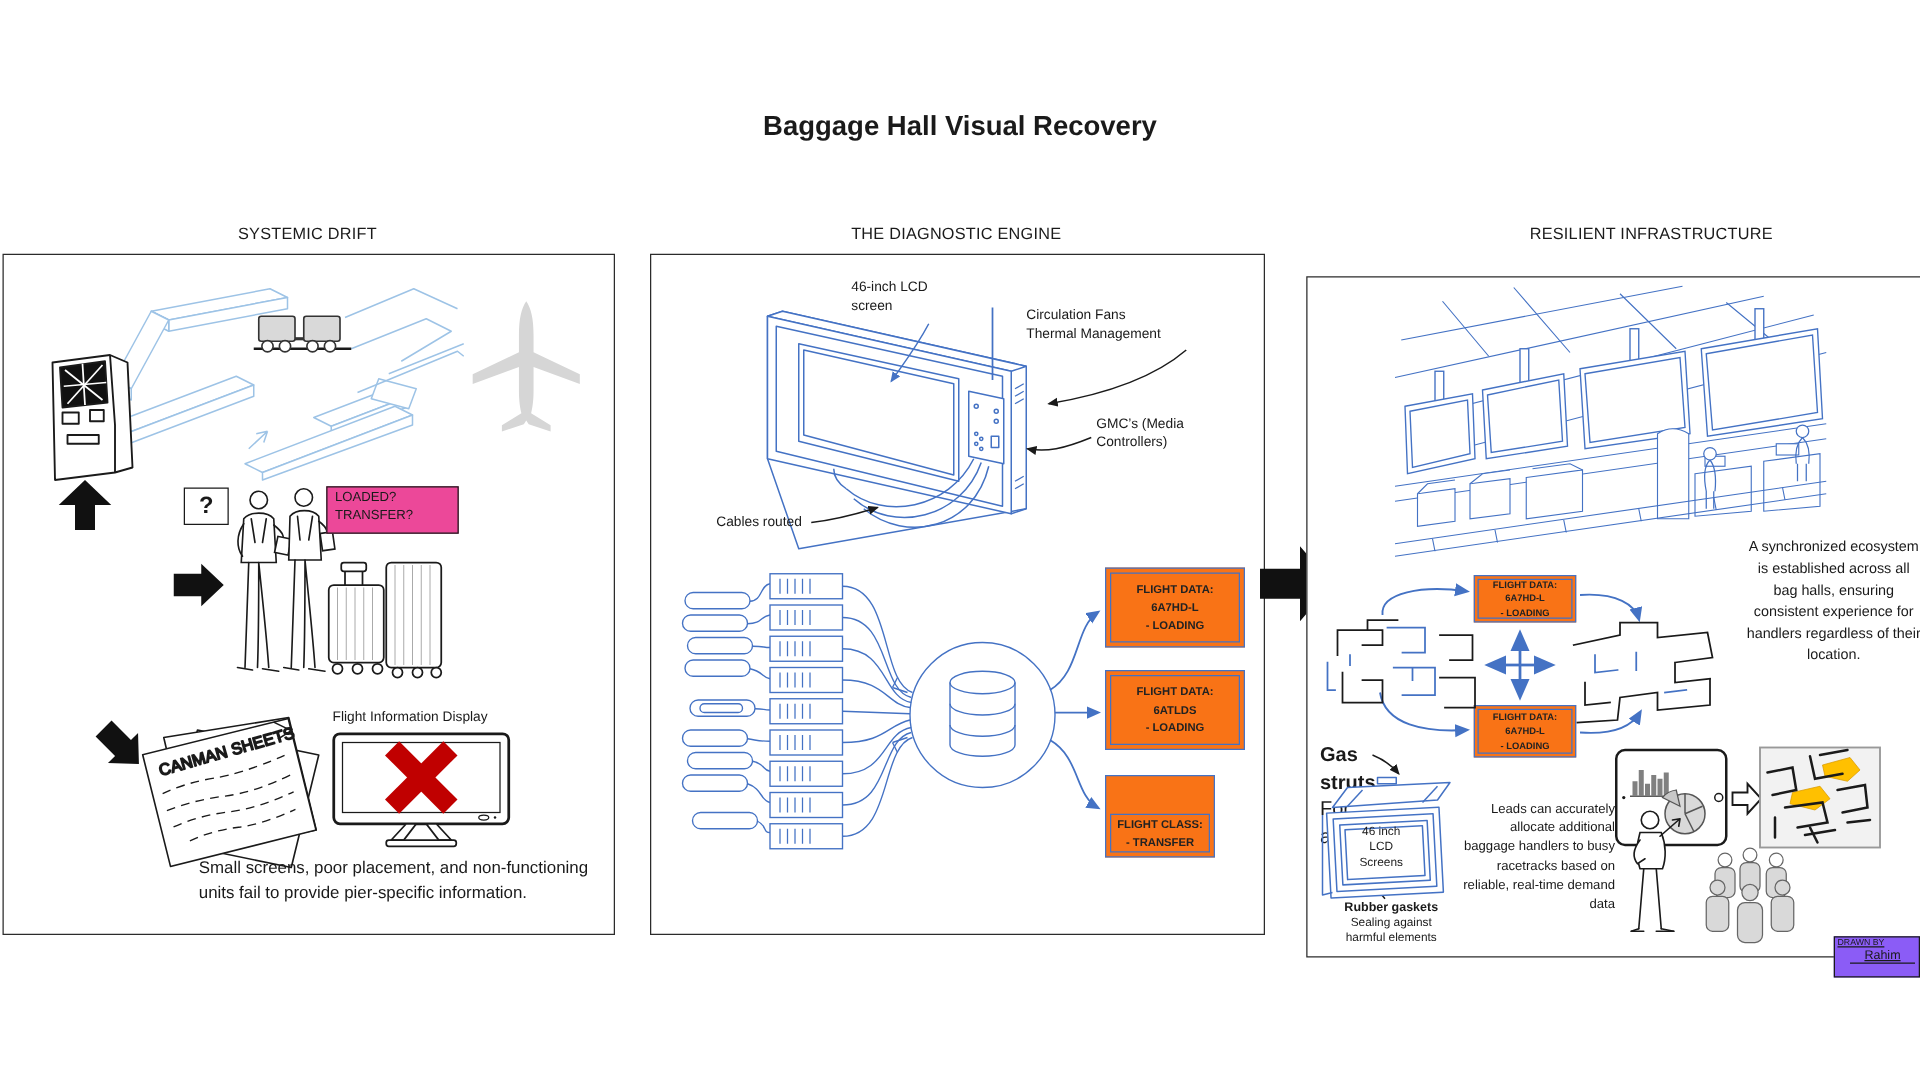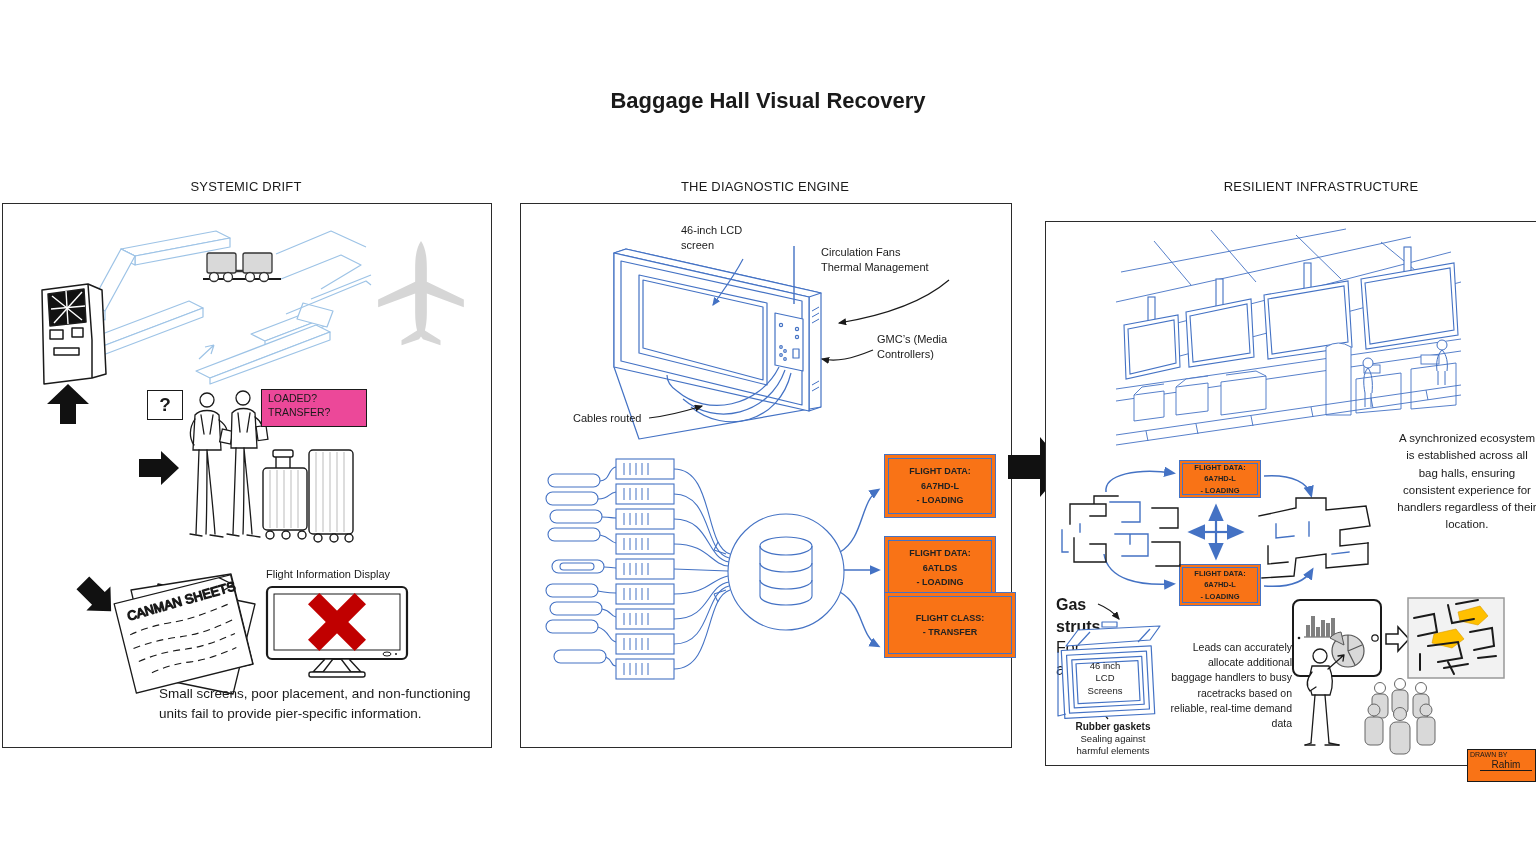--- a/index.html
+++ b/index.html
@@ -11,21 +11,21 @@
   .panel-head{top:179px;text-align:center;font-size:13px;font-weight:400;letter-spacing:.2px;}
   .panel{top:203px;height:543px;border:1.6px solid #2b2b2b;background:#fff;}
   .flight-box{display:flex;border:1.6px solid #4472C4;background:#f97316;padding:3px;box-sizing:border-box;}
   .fb-inner{flex:1;border:1px solid #4472C4;display:flex;align-items:center;justify-content:center;
             text-align:center;font-weight:700;color:#222;}
   .fb-mid{font-size:9px;line-height:1.6;}
   .fb-sm{font-size:7.5px;line-height:1.5;}
   .lbl{font-size:11px;line-height:1.35;text-align:left;}
   .body-txt{font-size:12.5px;line-height:1.45;text-align:center;}
   .caption{font-size:13.5px;line-height:1.5;}
-  .credit-box{border:1.2px solid #1a1a1a;background:#f97316;}
+  .credit-box{border:1.2px solid #1a1a1a;background:#8b5cf6;text-decoration:underline;}
   .credit-label{font-size:7px;padding:1px 0 0 2px;}
   .credit-name{font-size:10px;text-align:center;border-bottom:1px solid #1a1a1a;margin:1px 3px 1px 12px;}
   svg{display:block;overflow:visible;}
 </style>
 </head>
 <body>
 
 <div class="abs main-title">Baggage Hall Visual Recovery</div>
 
 <div class="abs panel-head" style="left:2px;width:488px;">SYSTEMIC DRIFT</div>
@@ -337,21 +337,21 @@
   <div class="abs flight-box" style="left:363px;top:250px;width:112px;height:64px;">
     <div class="fb-inner fb-mid pre">FLIGHT DATA:
 6A7HD-L
 - LOADING</div>
   </div>
   <div class="abs flight-box" style="left:363px;top:332px;width:112px;height:64px;">
     <div class="fb-inner fb-mid pre">FLIGHT DATA:
 6ATLDS
 - LOADING</div>
   </div>
-  <div class="abs flight-box" style="left:363px;top:388px;width:132px;height:66px;">
+  <div class="abs flight-box" style="left:363px;top:416px;width:88px;height:66px;align-items:flex-end;">
     <div class="fb-inner fb-mid pre">FLIGHT CLASS:
 - TRANSFER</div>
   </div>
 
 </div>
 
 <svg class="abs" style="left:1008px;top:437px;" width="60" height="62" viewBox="0 0 60 62">
   <polygon points="0,18 32,18 32,0 58,30 32,60 32,42 0,42" fill="#111"></polygon>
 </svg>
 

